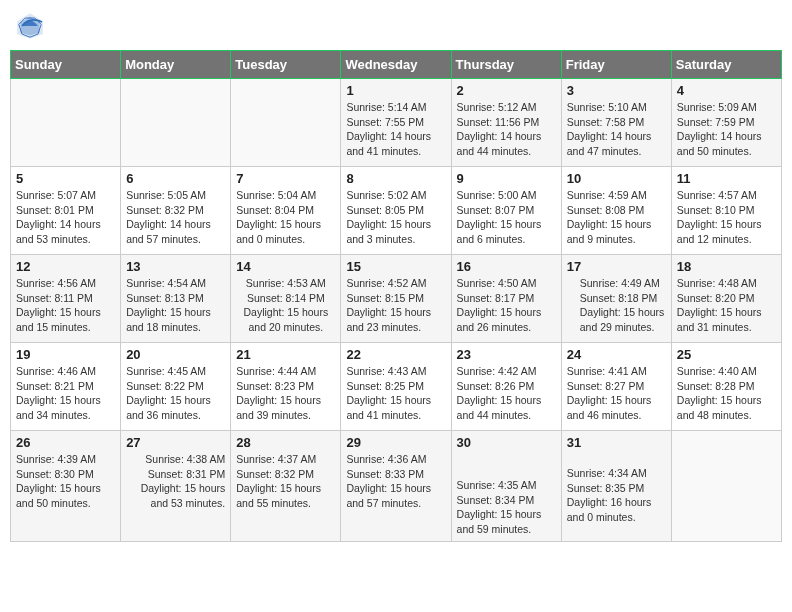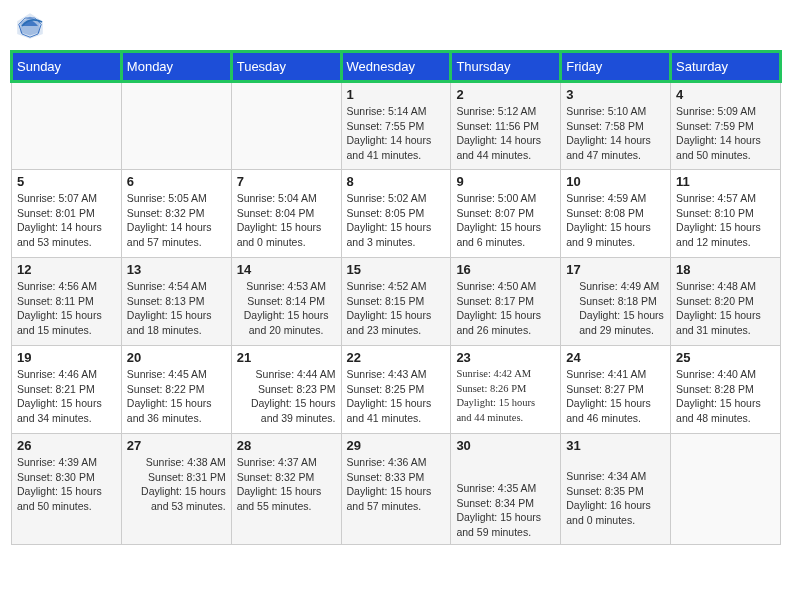--- a/index.html
+++ b/index.html
@@ -52,27 +52,27 @@
     .location {
       font-size: 15px;
       color: #555;
     }
     .calendar {
       width: 100%;
       border-collapse: collapse;
       font-size: 11px;
     }
     .calendar thead th {
-      background: #1d4ed8;
+      background: #737373;
       color: #fff;
       padding: 6px 4px;
       font-size: 13px;
-      font-weight: normal;
+      font-weight: bold;
       text-align: left;
-      border: 3px solid #22c55e;
+      border: 1px solid #22c55e;
     }
     .calendar tbody td {
       border: 1px solid #ccc;
       vertical-align: top;
       padding: 4px 5px;
       height: 88px;
       width: calc(100% / 7);
       background: #fff;
     }
     .calendar tbody tr:nth-child(odd) td {
@@ -278,35 +278,35 @@
         </td>
         <td>
           <span class="day-number">20</span>
           <div class="day-info" style="white-space: pre-line;">Sunrise: 4:45 AM
 Sunset: 8:22 PM
 Daylight: 15 hours
 and 36 minutes.</div>
         </td>
         <td>
           <span class="day-number">21</span>
-          <div class="day-info" style="white-space: pre-line; text-align: right;">Sunrise: 4:44 AM
+          <div class="day-info" style="white-space: pre-line;">Sunrise: 4:44 AM
 Sunset: 8:23 PM
 Daylight: 15 hours
 and 39 minutes.</div>
         </td>
         <td>
           <span class="day-number">22</span>
           <div class="day-info" style="white-space: pre-line;">Sunrise: 4:43 AM
 Sunset: 8:25 PM
 Daylight: 15 hours
 and 41 minutes.</div>
         </td>
         <td>
           <span class="day-number">23</span>
-          <div class="day-info" style="white-space: pre-line; font-family: Liberation Serif, serif;">Sunrise: 4:42 AM
+          <div class="day-info" style="white-space: pre-line;">Sunrise: 4:42 AM
 Sunset: 8:26 PM
 Daylight: 15 hours
 and 44 minutes.</div>
         </td>
         <td>
           <span class="day-number">24</span>
           <div class="day-info" style="white-space: pre-line;">Sunrise: 4:41 AM
 Sunset: 8:27 PM
 Daylight: 15 hours
 and 46 minutes.</div>

